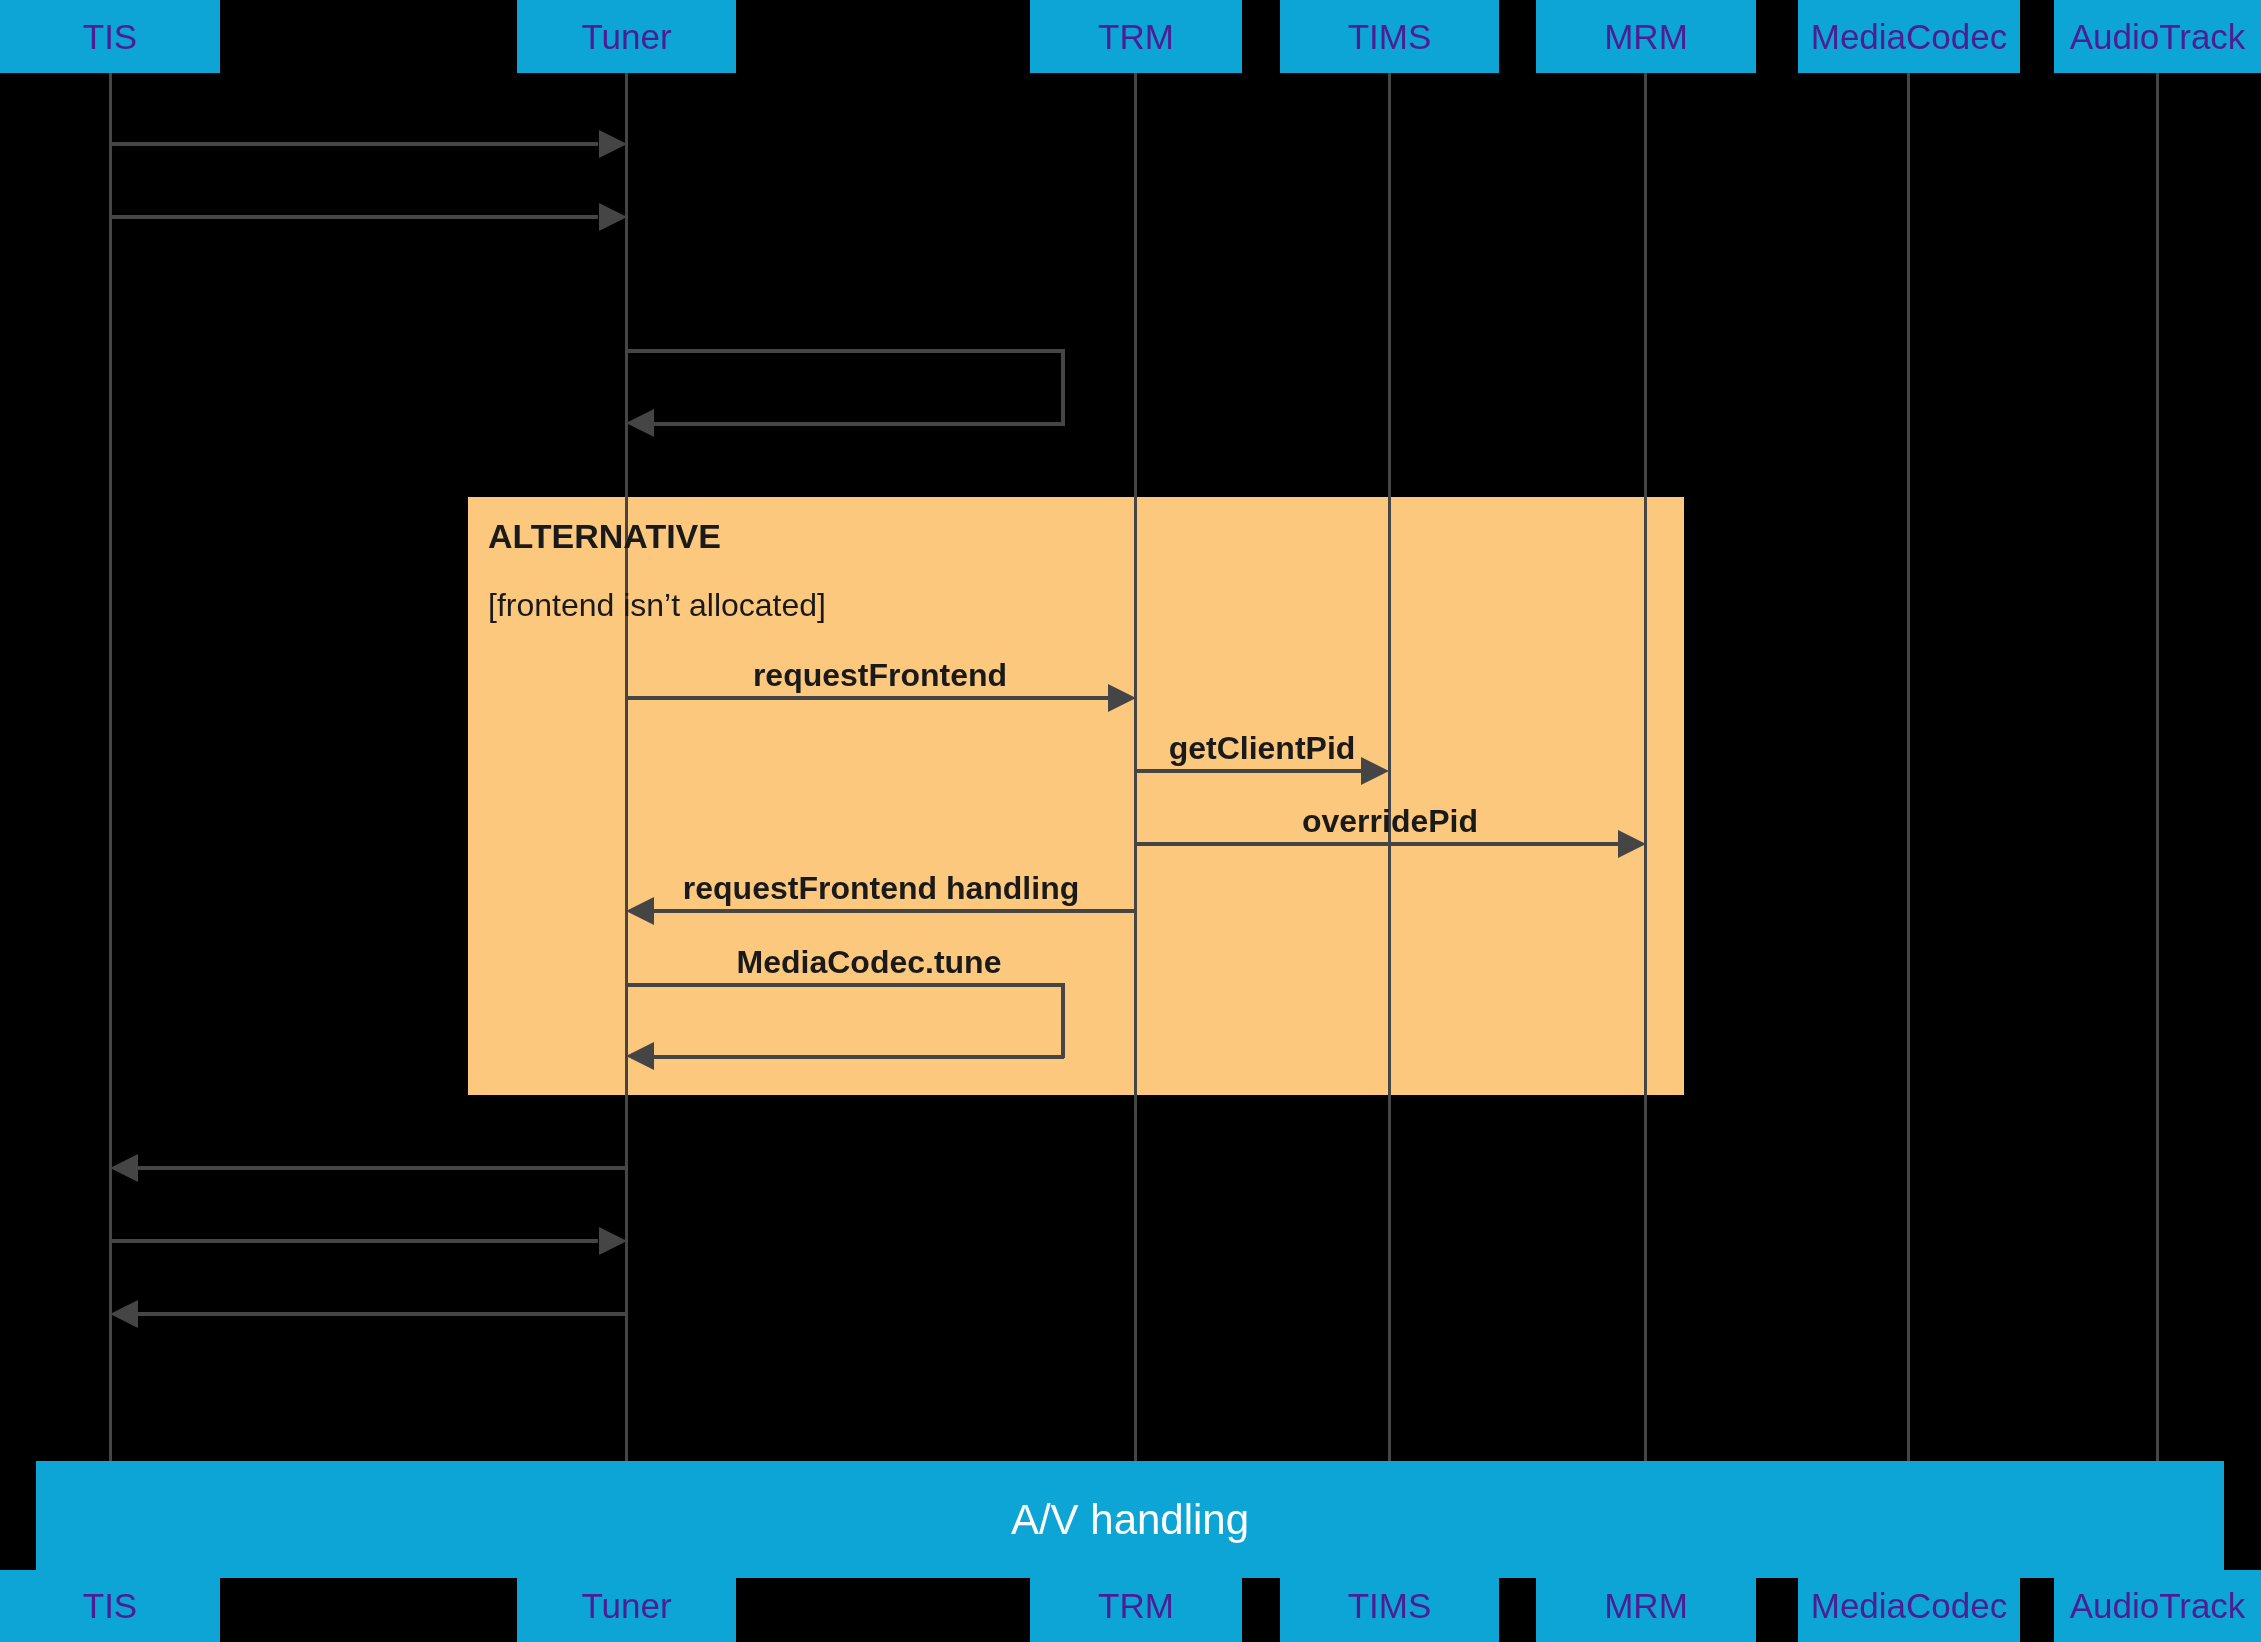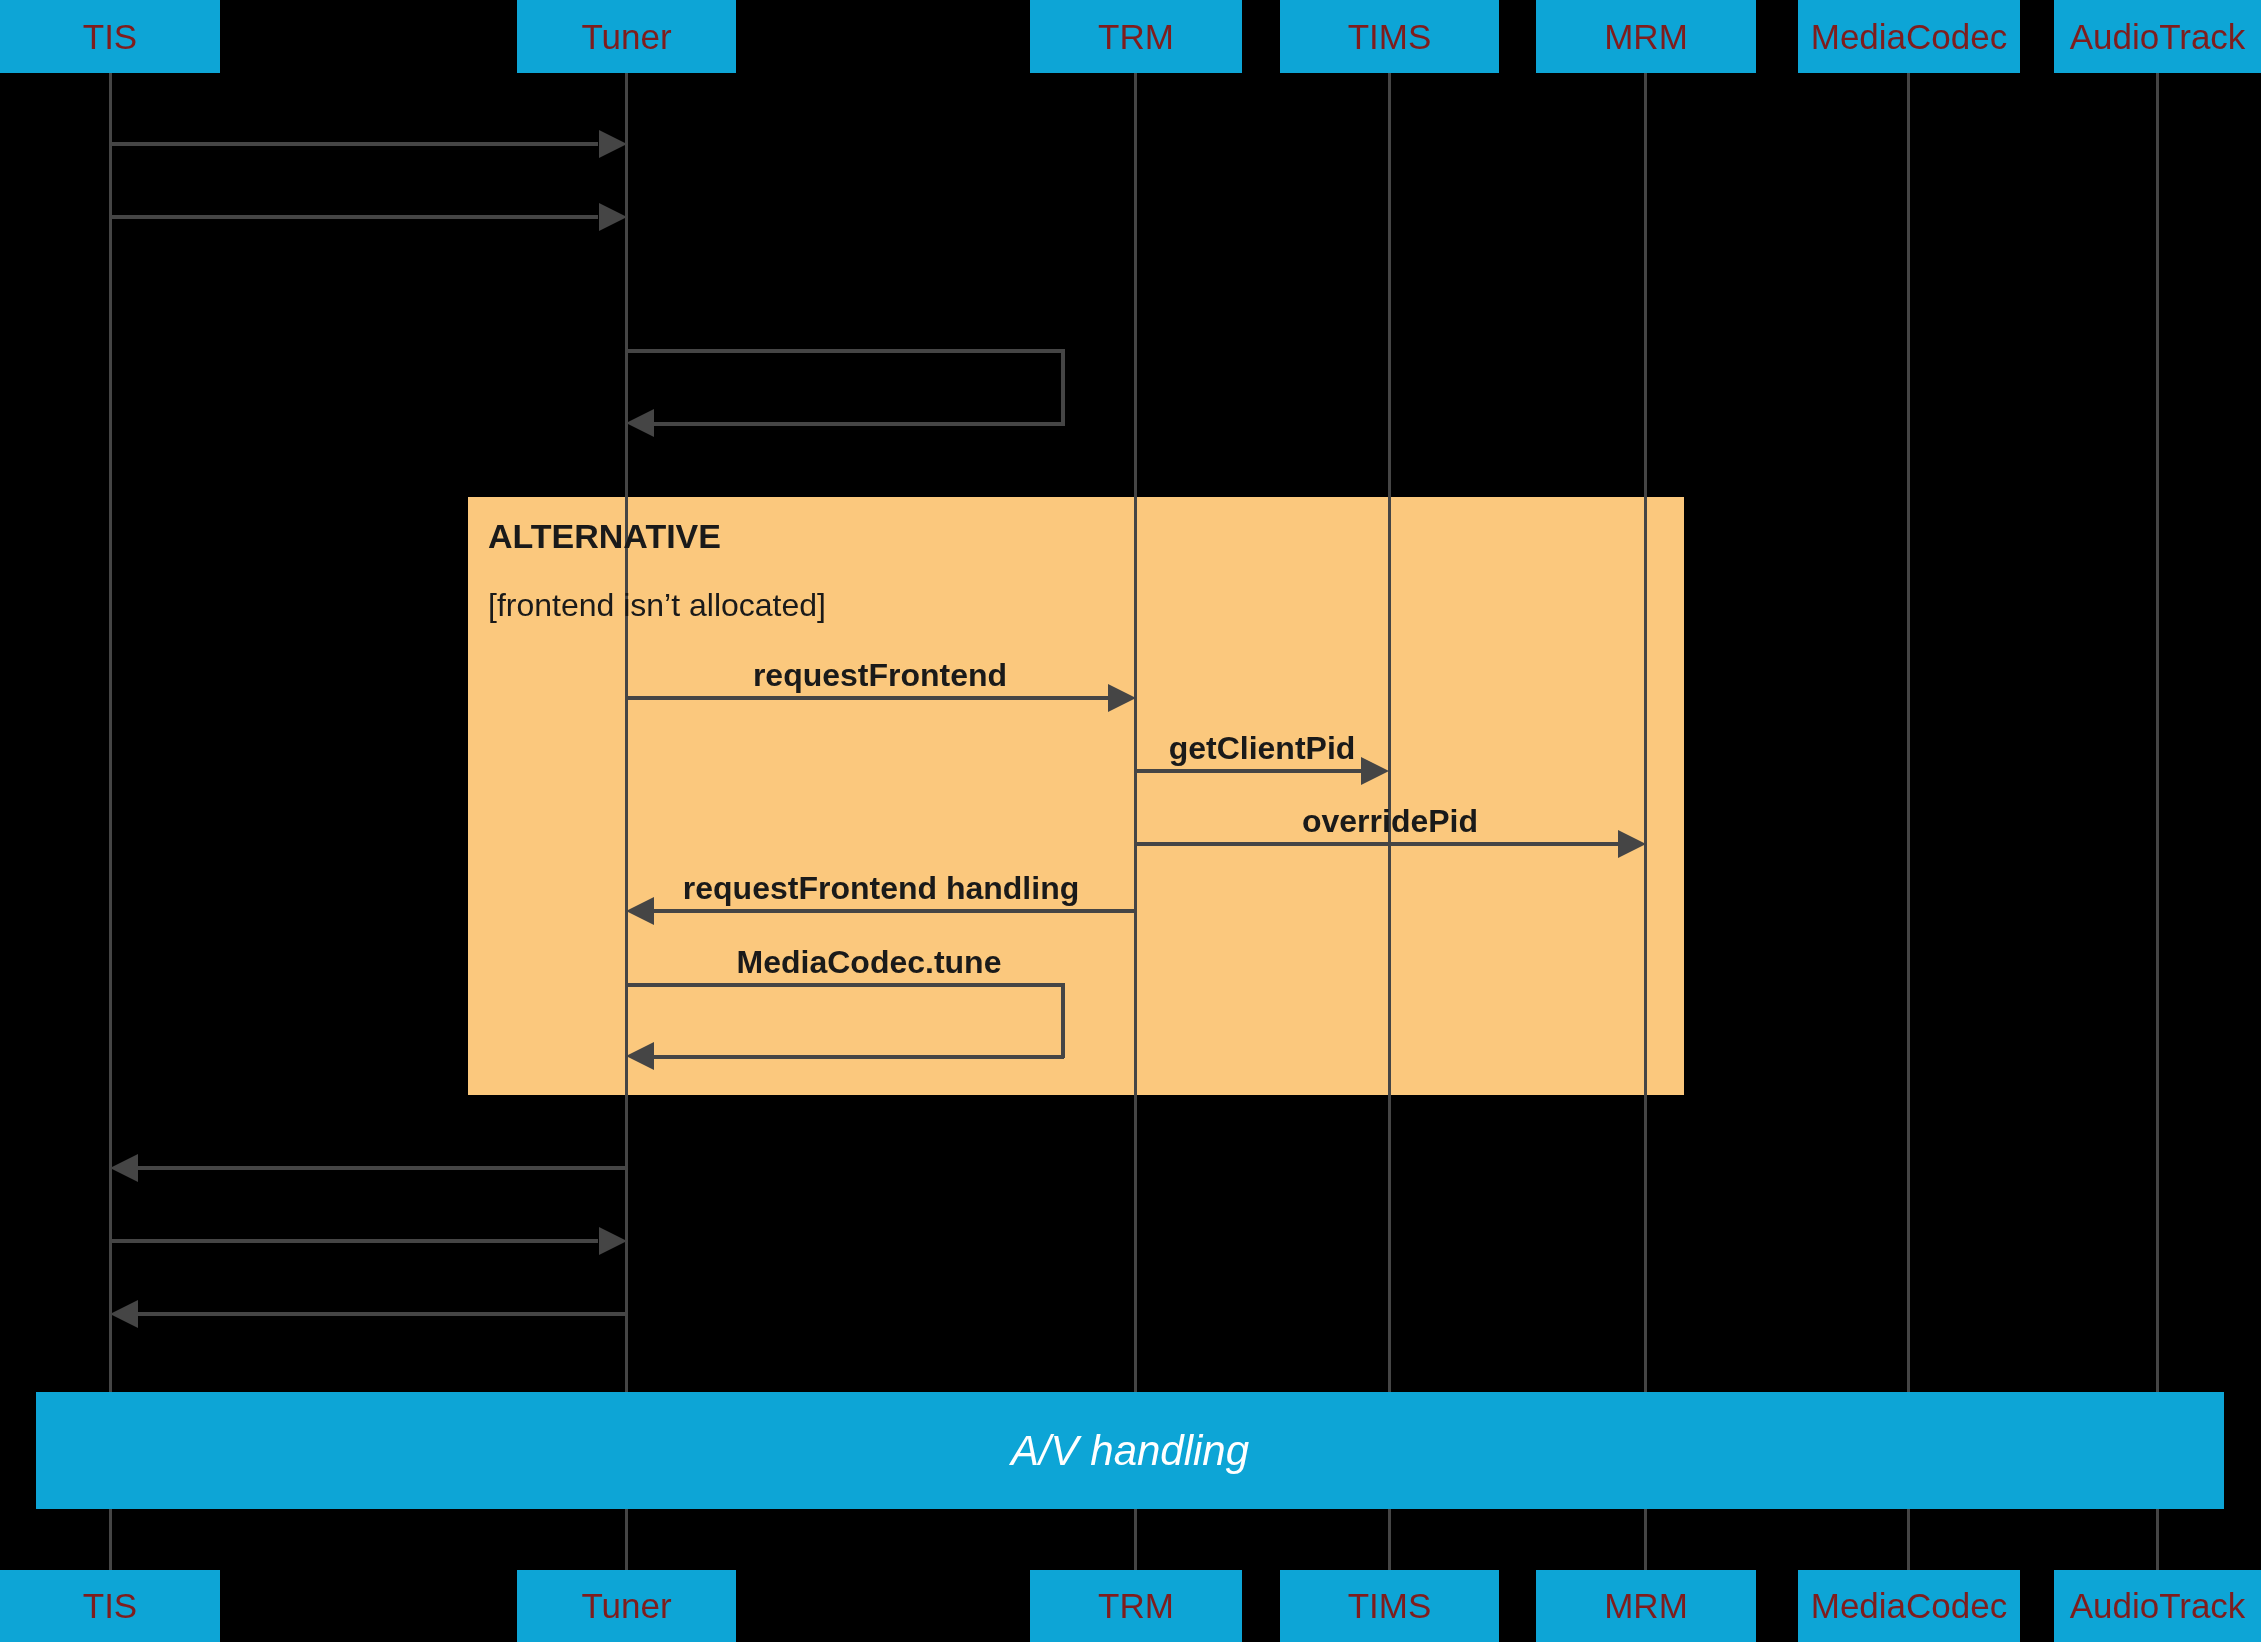--- a/index.html
+++ b/index.html
@@ -2,37 +2,37 @@
 <html style="font-size:11.7px"><head>
 <meta charset="utf-8">
 <style>
   html,body{margin:0;padding:0;background:#000;}
   #canvas{
     position:relative;width:2261px;height:1642px;background:#000;overflow:hidden;
     font-family:"Liberation Sans", sans-serif;
     --cyan:#0da5d6; --orange:#fbc87d; --line:#454545; --ink:#1a1a1a;
   }
   .pbox{
-    position:absolute;height:73px;background:var(--cyan);color:#7f1d1d;
+    position:absolute;height:73px;background:var(--cyan);color:#4c1d95;
     display:flex;align-items:center;justify-content:center;
     font-size:35px;z-index:7;
   }
   .pbox.bottom{height:72px;top:1570px;}
   .lifeline{position:absolute;width:2.9px;top:73px;height:1497px;background:var(--line);z-index:2;}
   .alt-box{position:absolute;left:468px;top:497px;width:1216px;height:598px;background:var(--orange);z-index:1;}
   .alt-title{position:absolute;left:488px;top:517px;font-size:34px;font-weight:bold;color:var(--ink);z-index:5;white-space:nowrap;}
   .alt-cond{position:absolute;left:488px;top:587px;font-size:32px;color:var(--ink);z-index:5;white-space:nowrap;}
   .aline{position:absolute;height:3.6px;background:var(--line);z-index:4;}
   .vline{position:absolute;width:3.6px;background:var(--line);z-index:4;}
   .headR{position:absolute;width:0;height:0;border-top:14px solid transparent;border-bottom:14px solid transparent;border-left:28px solid var(--line);z-index:4;}
   .headL{position:absolute;width:0;height:0;border-top:14px solid transparent;border-bottom:14px solid transparent;border-right:28px solid var(--line);z-index:4;}
   .msg-label{position:absolute;transform:translateX(-50%);font-size:32px;color:var(--ink);z-index:5;white-space:nowrap;font-weight:bold;}
   .av-bar{
-    position:absolute;left:36px;top:1392px;width:2188px;height:117px;background:var(--cyan);
-    display:flex;align-items:center;justify-content:center;color:#fff;font-size:42px;z-index:6;font-style:italic;
+    position:absolute;left:36px;top:1461px;width:2188px;height:117px;background:var(--cyan);
+    display:flex;align-items:center;justify-content:center;color:#fff;font-size:42px;z-index:6;
   }
 </style>
 </head>
 <body>
 
 <div id="canvas" style="--cyan: #0da5d6; --orange: #fbc87d; --line: #454545; --ink: #1a1a1a;">
 
   <div class="lifeline" style="left:109px"></div>
   <div class="lifeline" style="left:625px"></div>
   <div class="lifeline" style="left:1134px"></div>

